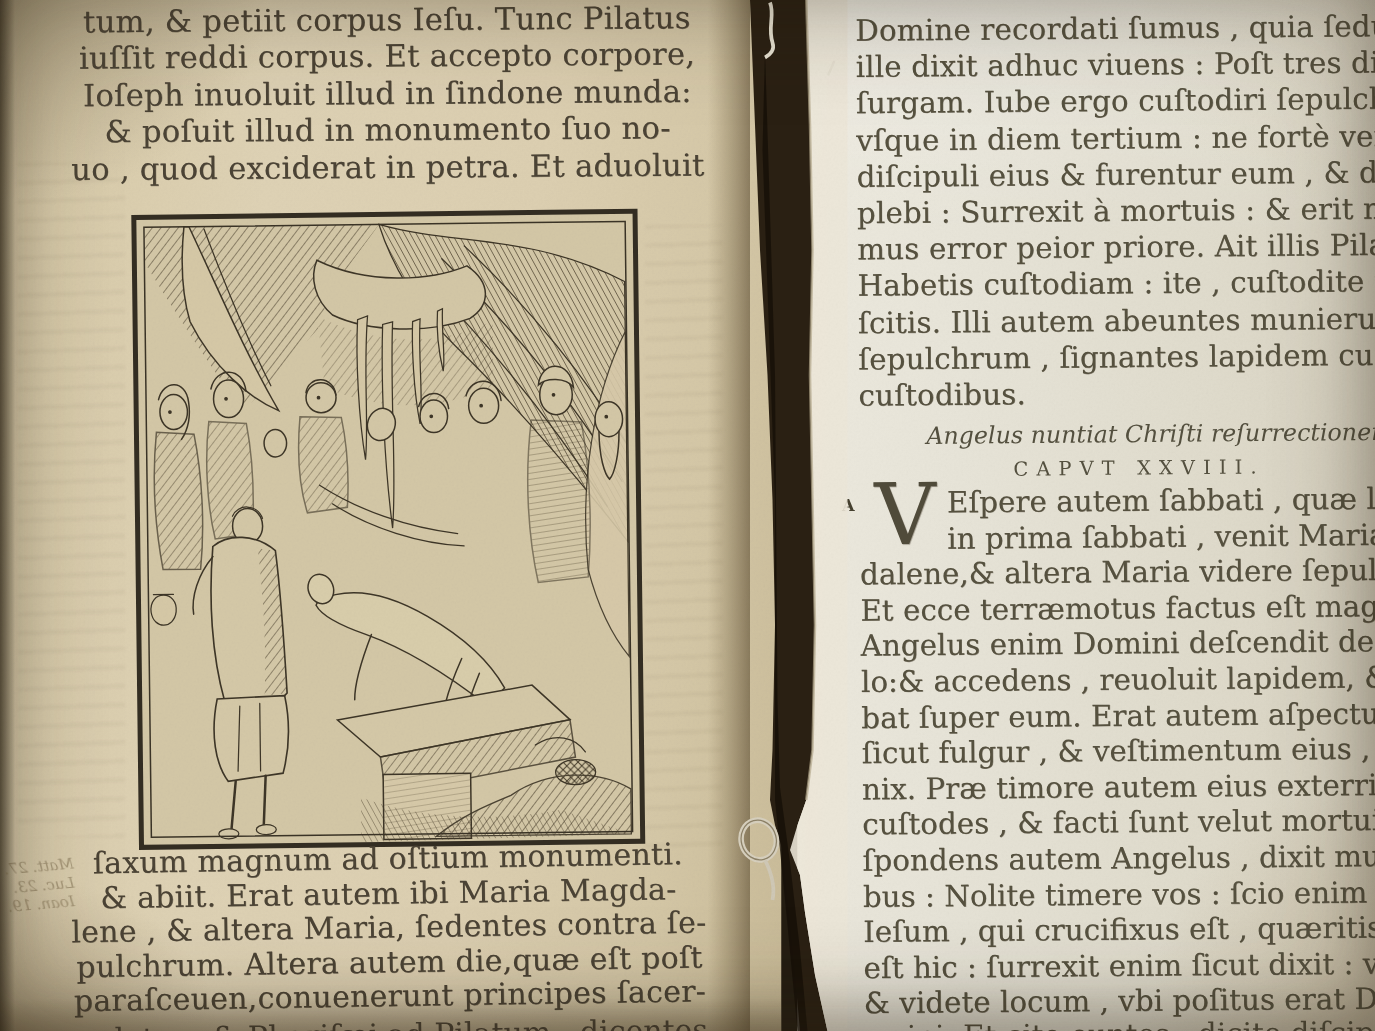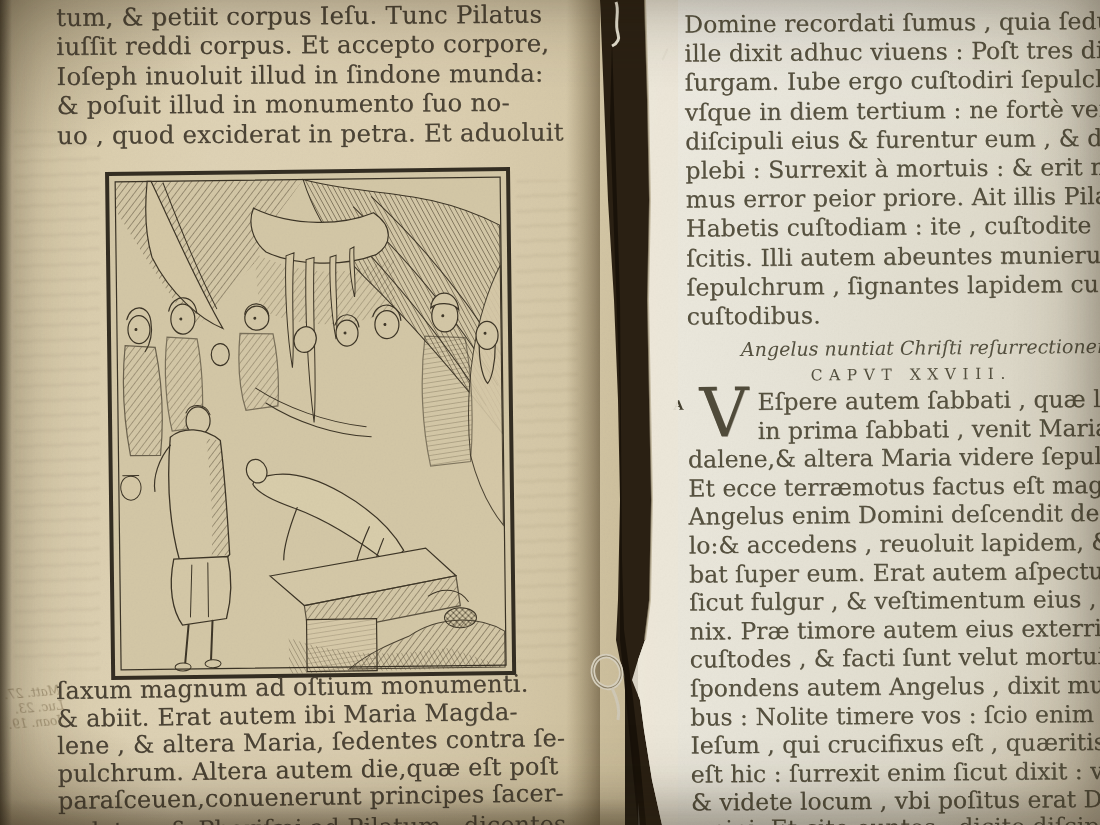--- a/index.html
+++ b/index.html
@@ -11,20 +11,21 @@
   .page{position:absolute;top:0;height:825px;}
   
   .left-page{
     left:0;width:625px;
     background:
       linear-gradient(90deg, rgba(35,28,16,.65) 0px, rgba(35,28,16,0) 12px),
       linear-gradient(0deg, rgba(82,66,40,.30) 0px, rgba(82,66,40,0) 26px),
       radial-gradient(40% 22% at 0% 100%, rgba(90,72,42,.35), rgba(90,72,42,0) 70%),
       radial-gradient(50% 30% at 2% 0%, rgba(70,58,36,.28), rgba(70,58,36,0) 65%),
       linear-gradient(97deg,#cfc1a0 0%,#d9ccab 9%,#ded2b5 32%,#dccfb1 62%,#d4c7a6 84%,#c9bb98 100%);
+    text-align: center;
   }
   
   .right-page{
     left:638px;width:462px;
     background:
       linear-gradient(180deg, rgba(255,255,255,.22) 0px, rgba(255,255,255,0) 190px),
       linear-gradient(90deg, #f1eee4 0px, rgba(241,238,228,0) 26px),
       radial-gradient(55% 35% at 100% 100%, rgba(150,128,86,.28), rgba(150,128,86,0) 72%),
       radial-gradient(60% 30% at 100% 0%, rgba(180,165,125,.20), rgba(180,165,125,0) 70%),
       linear-gradient(94deg,#edeadf 0%,#e7e4d8 30%,#e0dccd 65%,#d8d2c0 100%);

